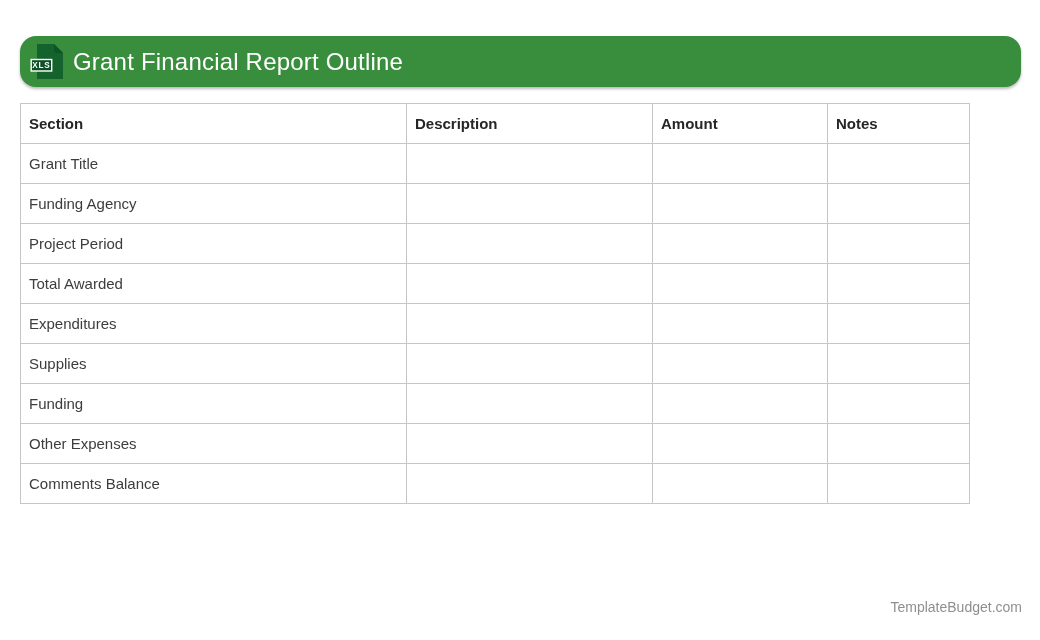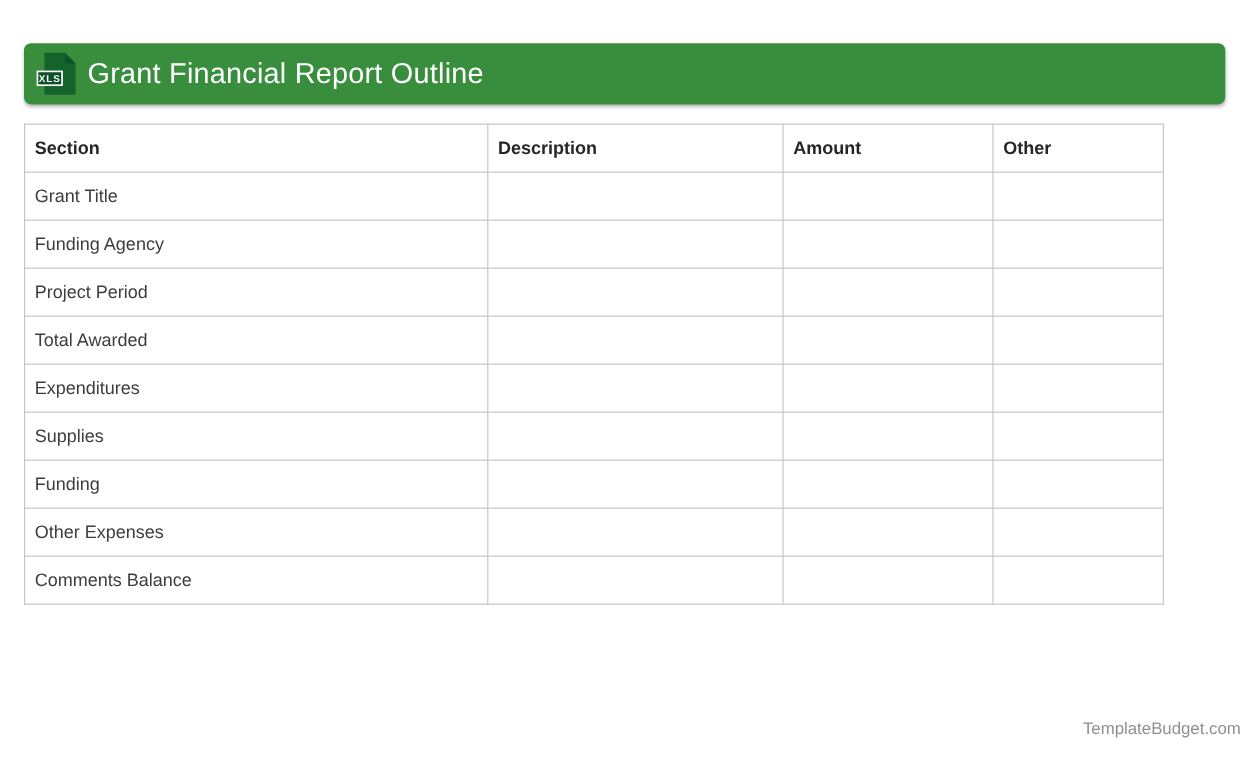--- a/index.html
+++ b/index.html
@@ -18,21 +18,21 @@
     background: #ffffff;
     font-family: "Liberation Sans", sans-serif;
     position: relative;
     overflow: hidden;
   }
   .banner {
     position: absolute;
     left: 20px; top: 36px;
     width: 1001px; height: 51px;
     background: var(--bar-color);
-    border-radius: 6px;
+    border-radius: 16px;
     box-shadow: 0 2px 3px rgba(0,0,0,0.28);
     display: flex;
     align-items: center;
     padding-left: 10px;
   }
   .banner .file-icon {
     width: 34px; height: 37px;
     flex: 0 0 auto;
     margin-right: 9px;
   }
@@ -61,21 +61,21 @@
     overflow: hidden;
     white-space: nowrap;
     margin-left: 13px;
   }
   table.report th {
     font-weight: bold;
     color: var(--header-text);
   }
   .footer-credit {
     position: absolute;
-    right: 6px;
+    right: 18px;
     top: 599px;
     font-size: 14px;
     color: var(--footer-text);
   }
 </style>
 </head>
 <body>
 
 <div class="banner">
   <svg class="file-icon" viewBox="0 0 34 37" xmlns="http://www.w3.org/2000/svg">
@@ -92,21 +92,21 @@
     <col style="width:386px">
     <col style="width:246px">
     <col style="width:175px">
     <col style="width:142px">
   </colgroup>
   <thead>
     <tr>
       <th>Section</th>
       <th>Description</th>
       <th>Amount</th>
-      <th>Other</th>
+      <th>Notes</th>
     </tr>
   </thead>
   <tbody>
       <tr>
         <td>Grant Title</td>
         <td></td>
         <td></td>
         <td></td>
       </tr>
       <tr>

